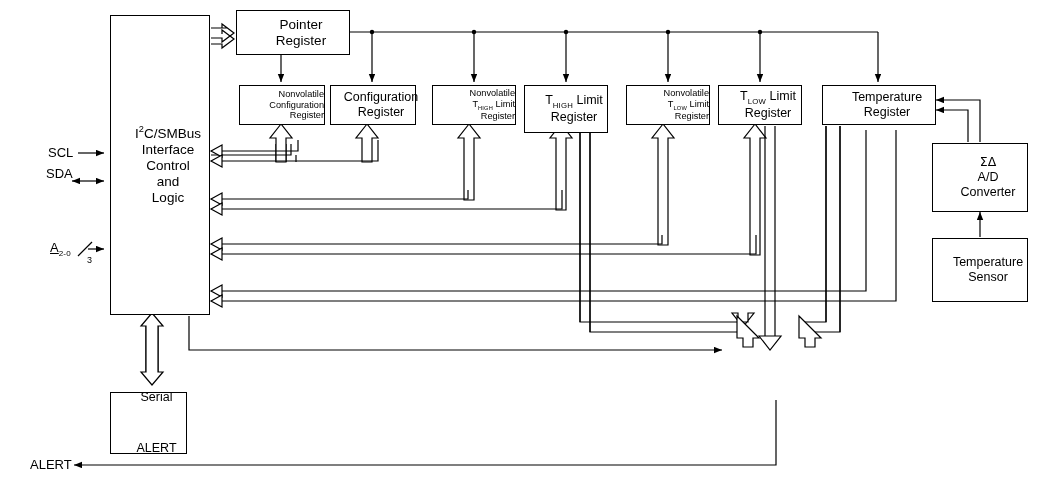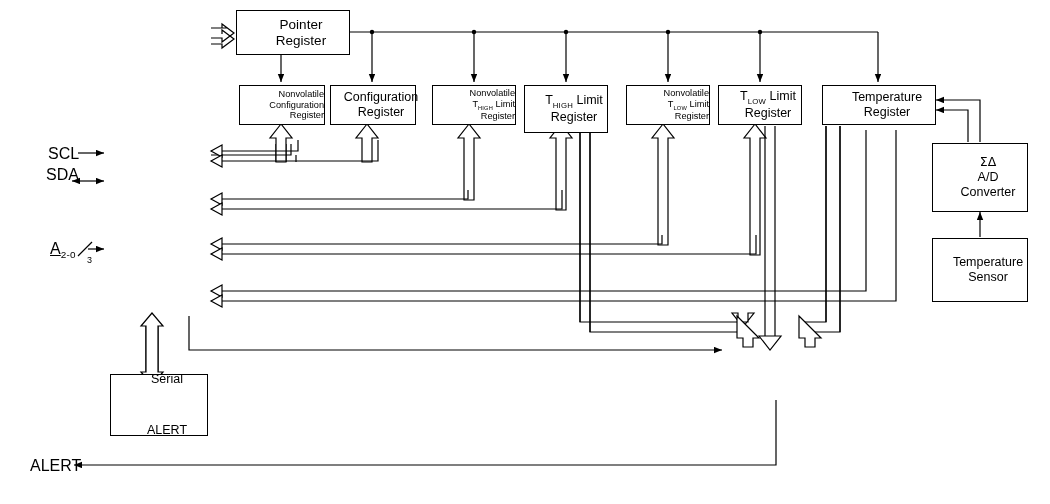--- a/index.html
+++ b/index.html
@@ -40,21 +40,21 @@
     line-height: 1.18;
     z-index: 5;
     padding-left: 16px;
   }
   .blk .ln { display: block; white-space: nowrap; }
   .t-lg { font-size: 13.5px; }
   .t-md { font-size: 12.5px; }
   .t-sm { font-size: 9.2px; align-items: flex-end; }
   .pinlabel {
     position: absolute;
-    font-size: 16px;
+    font-size: 13px;
     color: #000000;
     white-space: nowrap;
     z-index: 6;
   }
   .sub { font-size: 0.62em; vertical-align: sub; letter-spacing: 0.2px; }
   .sup { font-size: 0.68em; vertical-align: super; }
   .greek { font-family: "DejaVu Sans", sans-serif; }
 </style>
 </head>
 <body>
@@ -173,20 +173,27 @@
       <g>
         <line x1="580" y1="126" x2="580" y2="322"></line>
         <line x1="590" y1="126" x2="590" y2="332"></line>
         <line x1="826" y1="126" x2="826" y2="322"></line>
         <line x1="840" y1="126" x2="840" y2="332"></line>
       </g>
 
     </g>
   </svg>
 
+  <div class="blk t-lg" style="left:110px; top:15px; width:100px; height:300px;">
+    <span class="ln">I<span class="sup">2</span><span>C/SMBus</span></span>
+    <span class="ln">Interface</span>
+    <span class="ln">Control</span>
+    <span class="ln">and</span>
+    <span class="ln">Logic</span>
+  </div>
 
   <div class="blk t-lg" style="left:236px; top:10px; width:114px; height:45px;">
     <span class="ln">Pointer</span>
     <span class="ln">Register</span>
   </div>
 
   <div class="blk t-sm" style="left:239px; top:85px; width:86px; height:40px;">
     <span class="ln">Nonvolatile</span>
     <span class="ln">Configuration</span>
     <span class="ln">Register</span>
@@ -229,21 +236,21 @@
     <span class="ln">A/D</span>
     <span class="ln">Converter</span>
   </div>
 
   <div class="blk t-md" style="left:932px; top:238px; width:96px; height:64px;">
     <span class="ln">Temperature</span>
     <span class="ln">Sensor</span>
   </div>
 
 
-  <div class="blk t-md" style="left:110px; top:374px; width:98px; height:62px;gap:36px;">
+  <div class="blk t-md" style="left:110px; top:392px; width:77px; height:62px;gap:36px;">
     <span class="ln">Serial</span>
     <span class="ln">ALERT</span>
   </div>
 
   <div class="pinlabel" style="left:48px; top:145px;">SCL</div>
 
   <div class="pinlabel" style="left:46px; top:166px;">SDA</div>
 
   <div class="pinlabel" style="left:50px; top:240px;text-decoration:underline;">
     <span>A</span><span class="sub">2-0</span>

